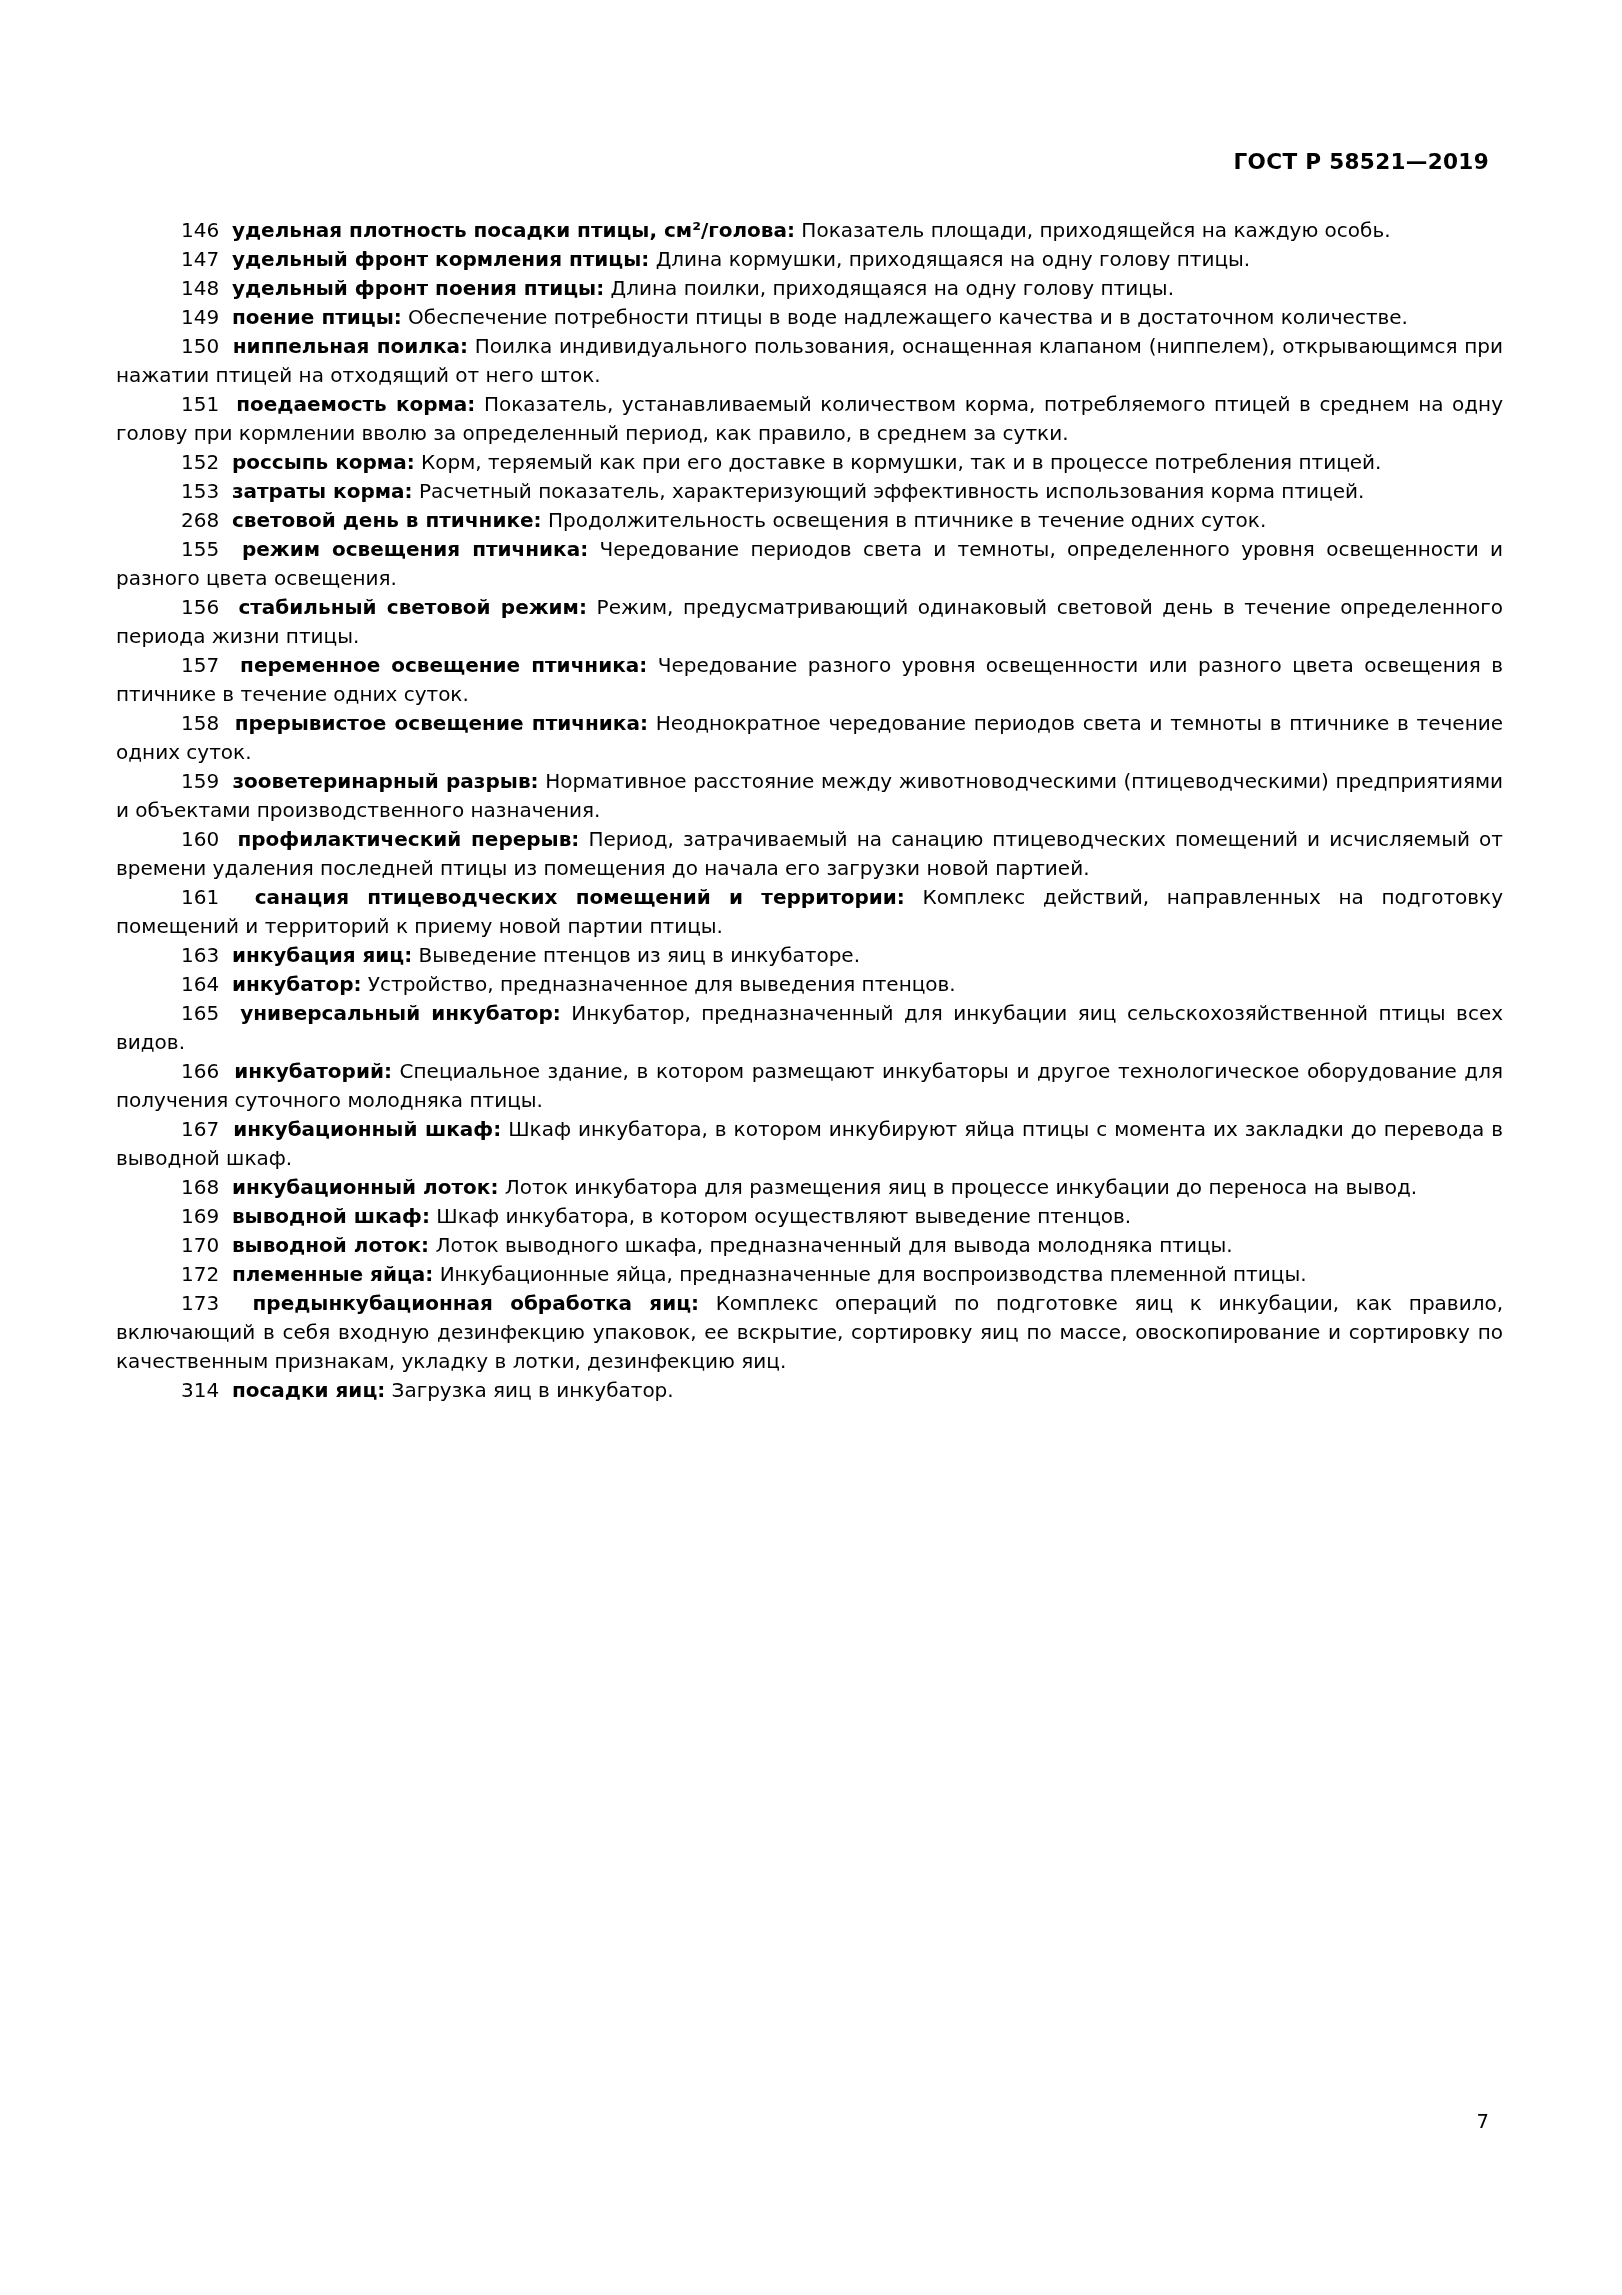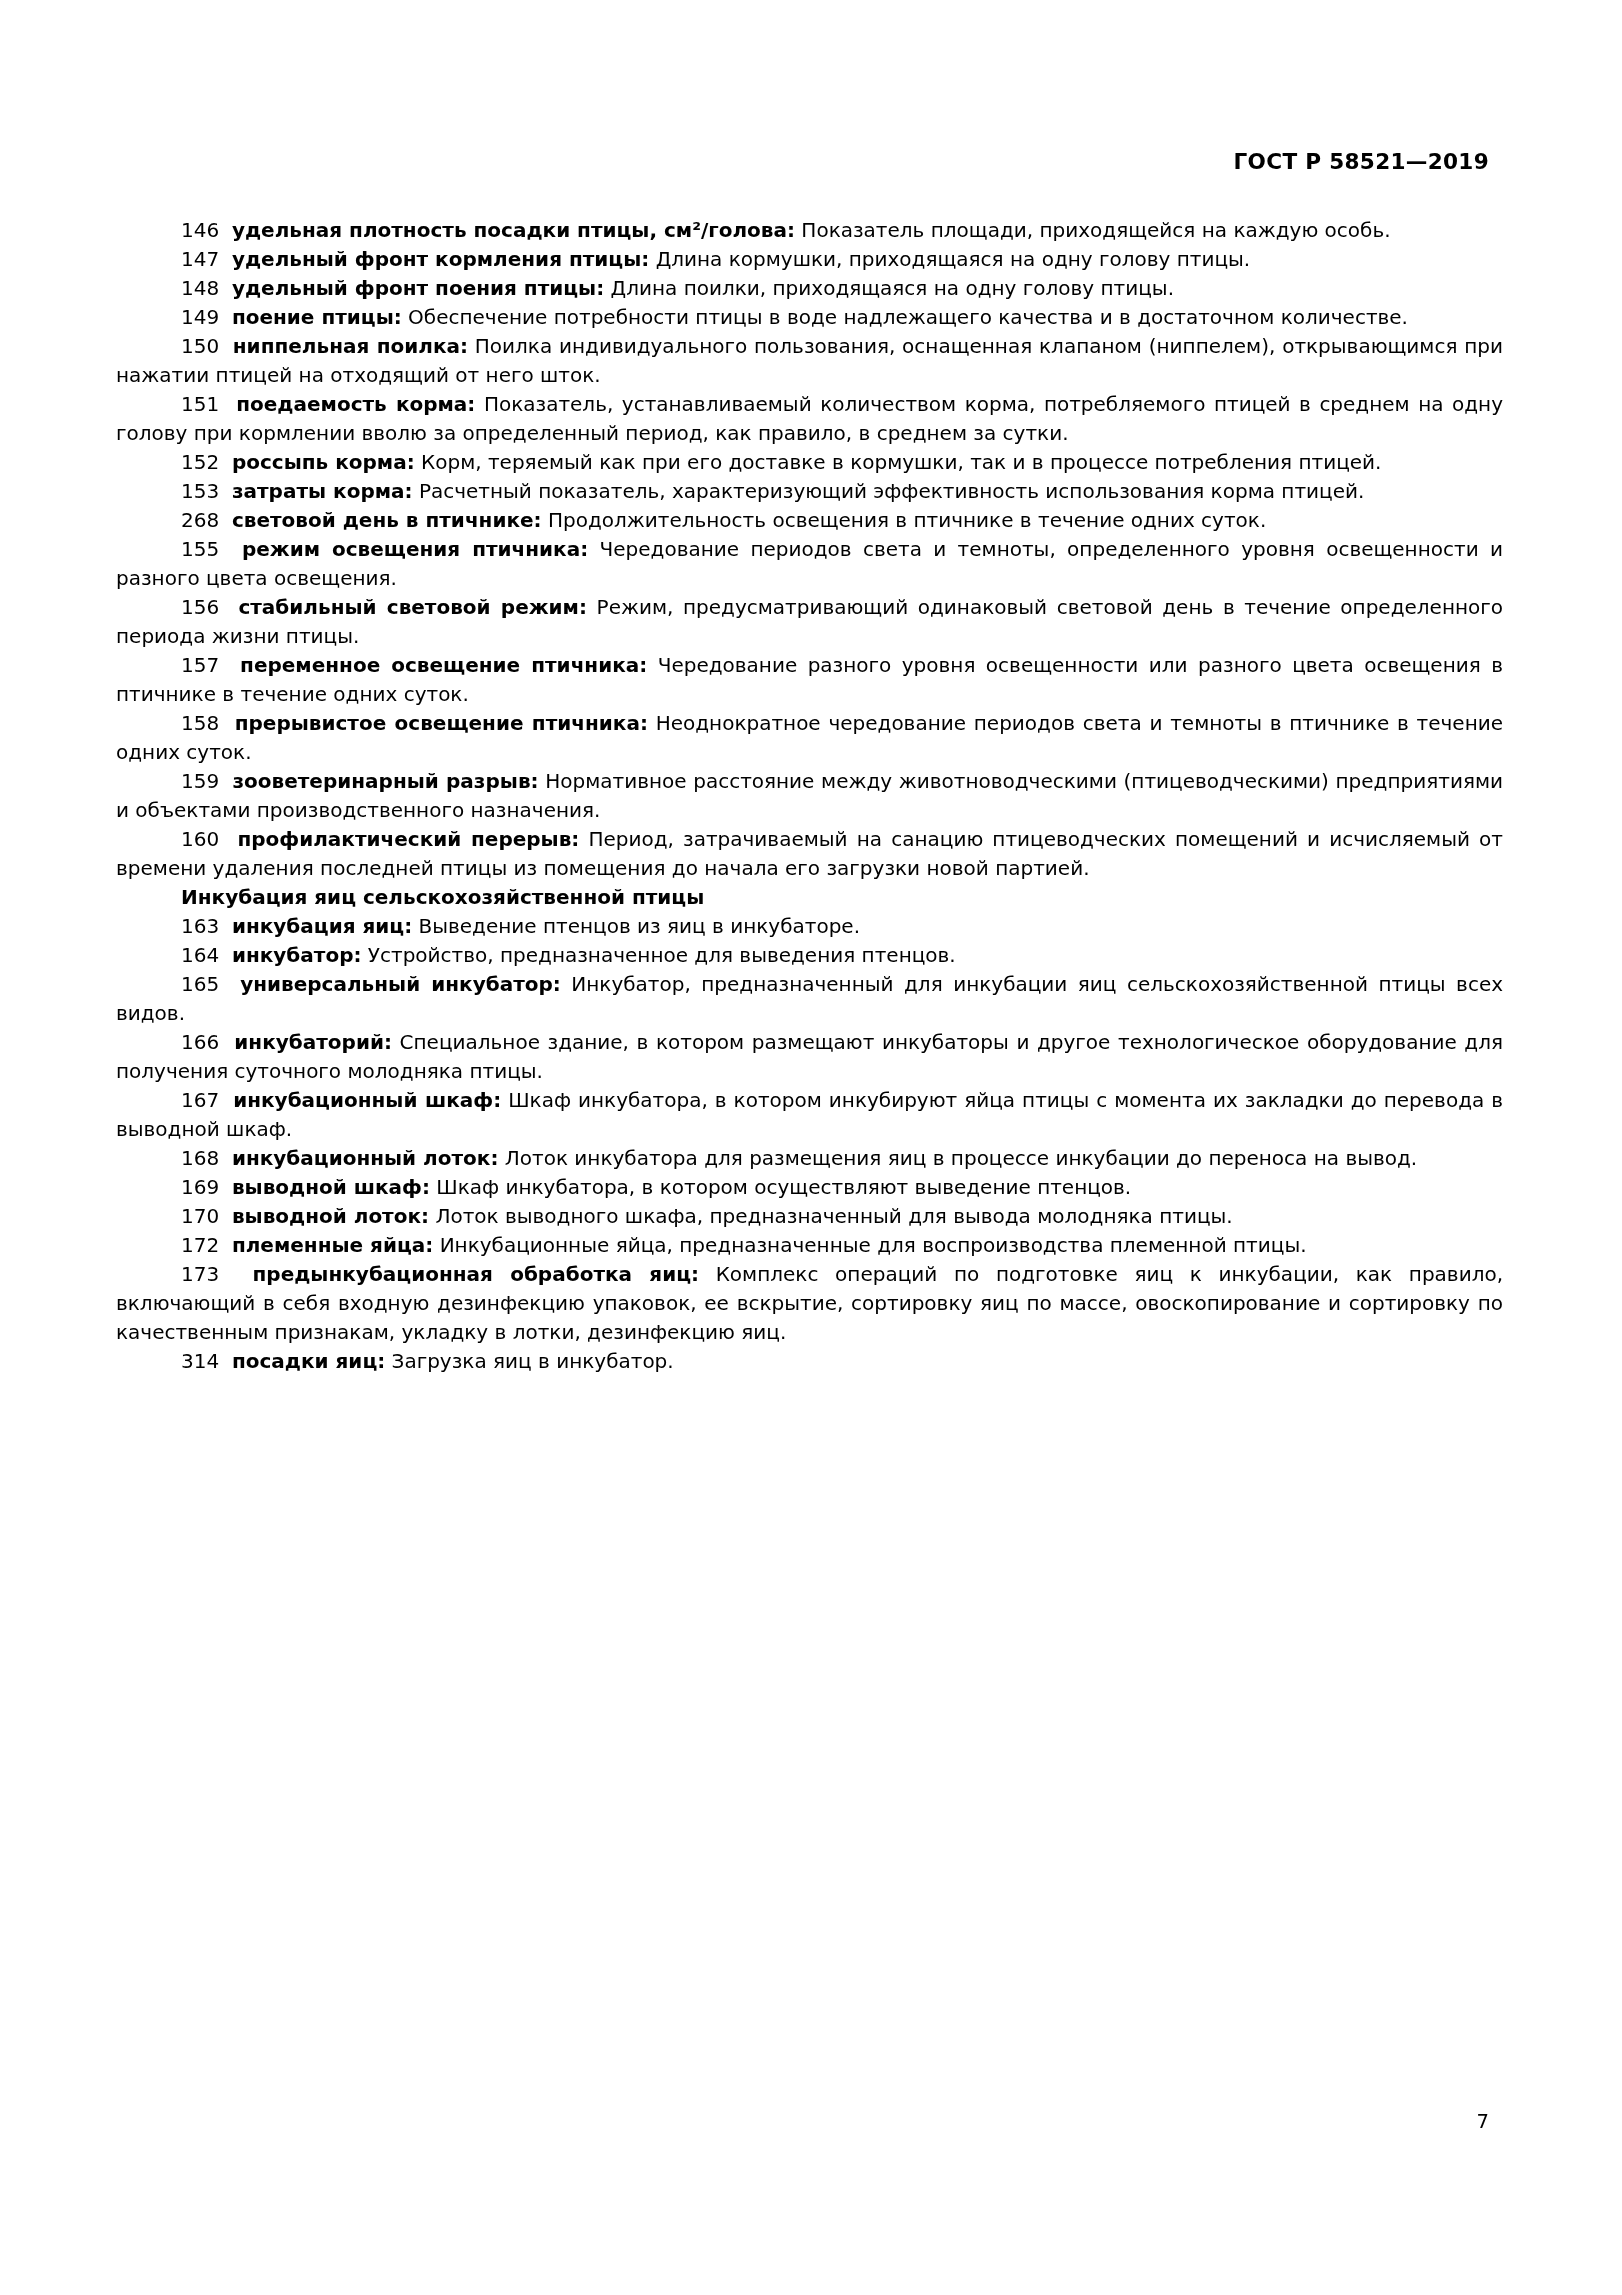--- a/index.html
+++ b/index.html
@@ -93,23 +93,23 @@
     <p class="entry"><span class="num">156</span>&nbsp; <span class="term">стабильный световой режим:</span> <span>Режим, предусматривающий одинаковый световой день в течение определенного периода жизни птицы.</span></p>
 
     <p class="entry"><span class="num">157</span>&nbsp; <span class="term">переменное освещение птичника:</span> <span>Чередование разного уровня освещенности или разного цвета освещения в птичнике в течение одних суток.</span></p>
 
     <p class="entry"><span class="num">158</span>&nbsp; <span class="term">прерывистое освещение птичника:</span> <span>Неоднократное чередование периодов света и темноты в птичнике в течение одних суток.</span></p>
 
     <p class="entry"><span class="num">159</span>&nbsp; <span class="term">зооветеринарный разрыв:</span> <span>Нормативное расстояние между животноводческими (птицеводческими) предприятиями и объектами производственного назначения.</span></p>
 
     <p class="entry"><span class="num">160</span>&nbsp; <span class="term">профилактический перерыв:</span> <span>Период, затрачиваемый на санацию птицеводческих помещений и исчисляемый от времени удаления последней птицы из помещения до начала его загрузки новой партией.</span></p>
 
+    <p class="entry"><span class="num">161</span>&nbsp; <span class="term">санация птицеводческих помещений и территории:</span> <span>Комплекс действий, направленных на подготовку помещений и территорий к приему новой партии птицы.</span></p>
 
 
-    <p class="section-head">Инкубация яиц сельскохозяйственной птицы</p>
 
     <p class="entry"><span class="num">163</span>&nbsp; <span class="term">инкубация яиц:</span> <span>Выведение птенцов из яиц в инкубаторе.</span></p>
 
     <p class="entry"><span class="num">164</span>&nbsp; <span class="term">инкубатор:</span> <span>Устройство, предназначенное для выведения птенцов.</span></p>
 
     <p class="entry"><span class="num">165</span>&nbsp; <span class="term">универсальный инкубатор:</span> <span>Инкубатор, предназначенный для инкубации яиц сельскохозяйственной птицы всех видов.</span></p>
 
     <p class="entry"><span class="num">166</span>&nbsp; <span class="term">инкубаторий:</span> <span>Специальное здание, в котором размещают инкубаторы и другое технологическое оборудование для получения суточного молодняка птицы.</span></p>
 
     <p class="entry"><span class="num">167</span>&nbsp; <span class="term">инкубационный шкаф:</span> <span>Шкаф инкубатора, в котором инкубируют яйца птицы с момента их закладки до перевода в выводной шкаф.</span></p>

